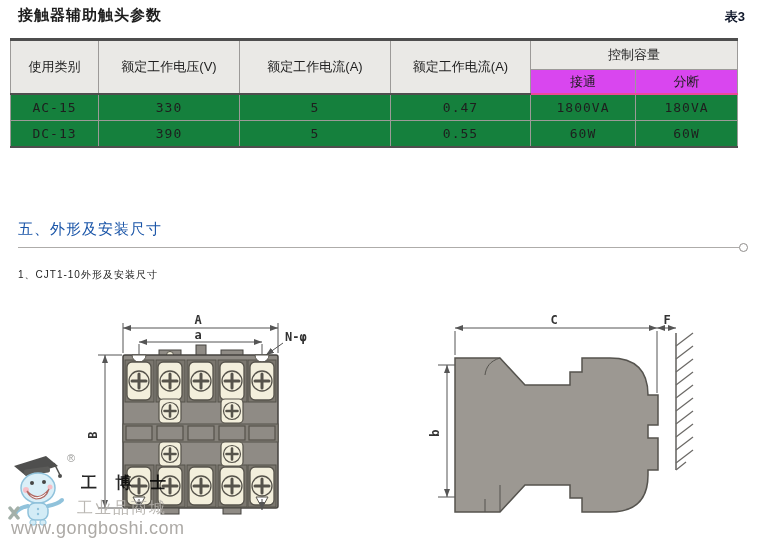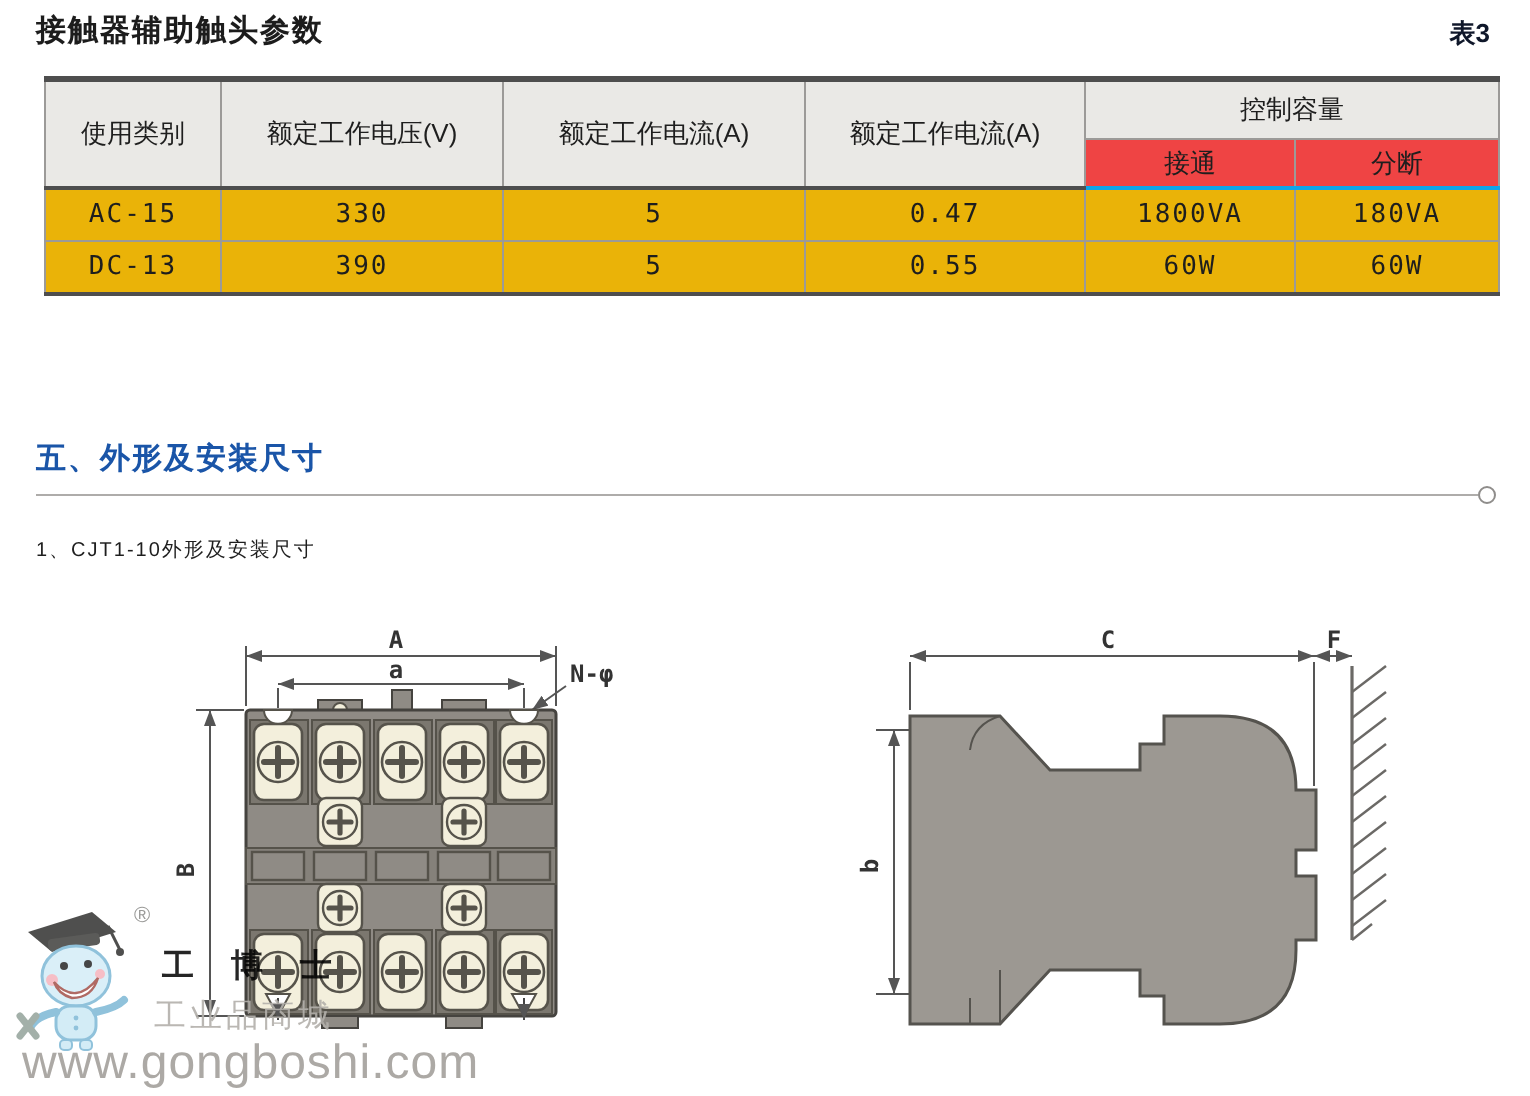--- a/index.html
+++ b/index.html
@@ -3,43 +3,43 @@
 <meta charset="utf-8">
 <style>
   html,body{margin:0;padding:0;background:#fff;}
   .page{position:relative;width:765px;height:548px;background:#ffffff;overflow:hidden;
         font-family:"Liberation Sans",sans-serif;color:#222;}
   
   .title-row{position:absolute;left:18px;right:18px;top:6px;height:22px;}
   .tbl-title{font-size:15px;font-weight:bold;color:#1c1c1c;letter-spacing:1px;}
   .tbl-tag{position:absolute;right:2px;top:2px;font-size:13px;font-weight:bold;color:#0f172a;}
   
-  .ptable{position:absolute;left:22px;top:38px;width:727px;border-collapse:collapse;
+  .ptable{position:absolute;left:10px;top:38px;width:727px;border-collapse:collapse;
           table-layout:fixed;border-top:3px solid #4e4e4e;border-bottom:2px solid #4e4e4e;}
   .ptable td{border:1px solid #9c9a98;text-align:center;vertical-align:middle;
              font-size:13px;color:#1e1e1e;padding:0;}
   .ptable tr.hrow td{background:#eae9e6;height:28px;}
-  .ptable tr.hrow2 td{background:#ef4444;height:23px;border-bottom:2px solid #0ea5e9;}
+  .ptable tr.hrow2 td{background:#d946ef;height:23px;border-bottom:2px solid #ec4899;}
   .ptable td.rspan{border-bottom:2px solid #4e4e4e;}
-  .ptable tr.drow td{height:25px;background:#eab308;}
+  .ptable tr.drow td{height:25px;background:#15803d;}
   .mono{font-family:"DejaVu Sans Mono",monospace;letter-spacing:1px;}
   
-  .sec-head{position:absolute;left:18px;top:220px;font-size:15px;font-weight:bold;color:#1a55a8;letter-spacing:1px;text-align:right;}
+  .sec-head{position:absolute;left:18px;top:220px;font-size:15px;font-weight:normal;color:#1a55a8;letter-spacing:1px;text-align:right;}
   .rule{position:absolute;left:18px;top:247px;width:721px;border-top:1px solid #aeacaa;}
   .rule-dot{position:absolute;left:739px;top:243px;width:7px;height:7px;border:1px solid #8f8d8b;
             border-radius:50%;background:#fff;}
   .sub-head{position:absolute;left:18px;top:268px;font-size:10px;color:#1e1e1e;letter-spacing:1px;}
   
   .draw{position:absolute;}
   svg text{font-family:"DejaVu Sans Mono",monospace;font-size:12px;font-weight:bold;fill:#333;}
   
   .wm-reg{position:absolute;left:67px;top:452px;font-size:11px;color:#9a9a98;}
   .wm-brand{position:absolute;left:81px;top:473px;font-size:16px;font-weight:bold;color:#000000;letter-spacing:7px;opacity:.85;}
   .wm-tag{position:absolute;left:77px;top:498px;font-size:16px;color:#b3b0ab;letter-spacing:2px;opacity:.9;}
-  .wm-url{position:absolute;left:11px;top:518px;font-size:24px;color:#a8a5a1;letter-spacing:.5px;opacity:.95;}
+  .wm-url{position:absolute;left:11px;top:518px;font-size:18px;color:#a8a5a1;letter-spacing:.5px;opacity:.95;}
 </style>
 </head>
 <body>
 
 <div class="page">
 
   <div class="title-row">
     <span class="tbl-title">接触器辅助触头参数</span>
     <span class="tbl-tag">表3</span>
   </div>

